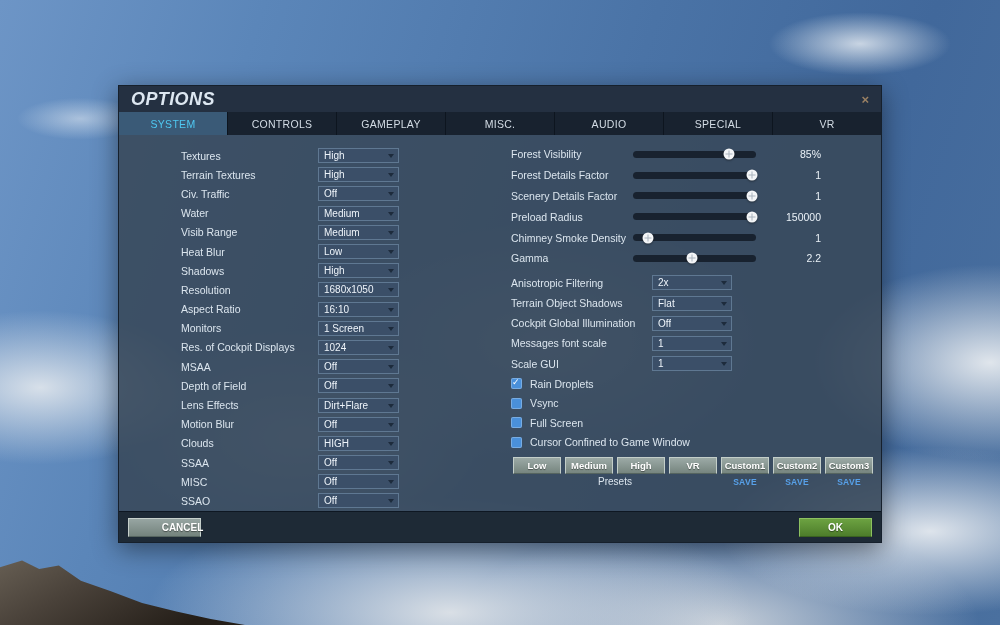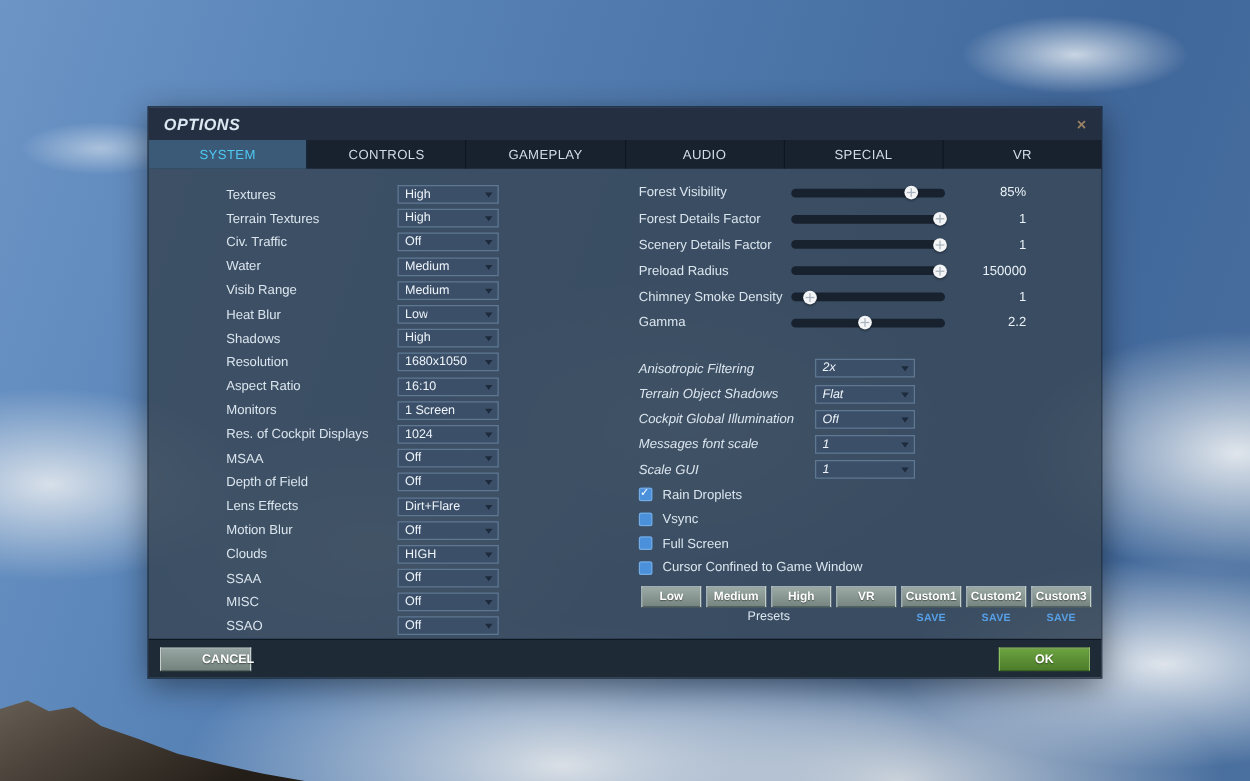--- a/index.html
+++ b/index.html
@@ -16,21 +16,21 @@
       radial-gradient(ellipse 300px 170px at 55% 55%, rgba(190,200,210,.45), rgba(190,200,210,0) 72%),
       radial-gradient(ellipse 260px 150px at 30% 70%, rgba(200,208,216,.5), rgba(200,208,216,0) 72%),
       linear-gradient(108deg,#6d95c6 0%,#5b86b9 22%,#4a73a6 55%,#41689b 78%,#4a709f 100%);}
   .mountain{position:absolute;left:0;bottom:0;width:245px;height:85px;
     background:linear-gradient(150deg,#6e665a 0%,#4a423a 40%,#241e18 85%);
     clip-path:polygon(0 100%,0 32%,9% 24%,16% 34%,24% 30%,33% 48%,45% 60%,58% 74%,72% 84%,86% 93%,100% 100%);}
 
   .window{position:absolute;left:118px;top:85px;width:764px;height:458px;display:flex;flex-direction:column;
     box-shadow:0 6px 24px rgba(0,0,0,.45);border:1px solid #16202c;box-sizing:border-box;}
   .titlebar{height:26px;flex:none;background:#243041;display:flex;align-items:center;padding:0 12px;}
-  .title{font-size:13px;font-weight:bold;font-style:italic;color:#dde7f1;letter-spacing:.4px;}
+  .title{font-size:18px;font-weight:bold;font-style:italic;color:#dde7f1;letter-spacing:.4px;}
   .close{margin-left:auto;color:#9b8163;font-size:13px;font-weight:bold;cursor:default;line-height:1;}
 
   .tabs{height:23px;flex:none;display:flex;background:#141d29;}
   .tab{flex:1;display:flex;align-items:center;justify-content:center;font-size:10.5px;color:#d3dce5;
     background:#18222f;border-right:1px solid #0d151f;letter-spacing:.3px;}
   .tab:last-child{border-right:none;}
   .tab.active{background:#3a5a77;color:#4fc8f2;}
 
   .content{flex:1;background:rgba(56,72,89,.88);display:flex;overflow:hidden;}
   .left-col{width:388px;flex:none;box-sizing:border-box;padding:11px 0 0 62px;}
@@ -45,21 +45,21 @@
   .right-col{flex:1;box-sizing:border-box;padding:9px 0 0 4px;}
   .s-row{height:20.8px;display:flex;align-items:center;}
   .s-lbl{width:122px;flex:none;font-size:10.5px;color:#dbe5ee;}
   .s-track{position:relative;width:123px;flex:none;height:7px;background:#18222f;border-radius:4px;}
   .s-handle{position:absolute;top:50%;width:11px;height:11px;border-radius:50%;background:#f3f5f7;
     transform:translate(-50%,-50%);box-shadow:0 1px 2px rgba(0,0,0,.4);}
   .s-handle::before{content:"";position:absolute;left:2px;right:2px;top:5px;height:1px;background:#a9b3bd;}
   .s-handle::after{content:"";position:absolute;top:2px;bottom:2px;left:5px;width:1px;background:#a9b3bd;}
   .s-val{width:65px;flex:none;text-align:right;font-size:10.5px;color:#eaf1f7;}
 
-  .rd-block{margin-top:16px;font-style:italic;}
+  .rd-block{margin-top:4px;}
   .rd-row{height:20.2px;display:flex;align-items:center;}
   .rd-lbl{width:141px;flex:none;font-size:10.5px;color:#dbe5ee;}
   .rd-row .dropdown{width:80px;}
 
   .cb-row{height:19.6px;display:flex;align-items:center;}
   .checkbox{width:11px;height:11px;flex:none;background:#4a90da;border-radius:2px;position:relative;
     box-shadow:inset 0 0 0 1px rgba(255,255,255,.25);}
   .checkbox.checked::after{content:"✓";position:absolute;left:1px;top:-1px;font-size:9px;font-weight:bold;color:#fff;}
   .cb-lbl{margin-left:8px;font-size:10.5px;color:#dbe5ee;}
 
@@ -88,20 +88,21 @@
 
     <div class="titlebar">
       <span class="title">OPTIONS</span>
       <span class="close">×</span>
     </div>
 
     <div class="tabs">
       <div class="tab active">SYSTEM</div>
       <div class="tab">CONTROLS</div>
       <div class="tab">GAMEPLAY</div>
+      <div class="tab">MISC.</div>
       <div class="tab">AUDIO</div>
       <div class="tab">SPECIAL</div>
       <div class="tab">VR</div>
     </div>
 
     <div class="content">
 
       <div class="left-col">
         <div class="l-row">
           <span class="l-lbl">Textures</span>

